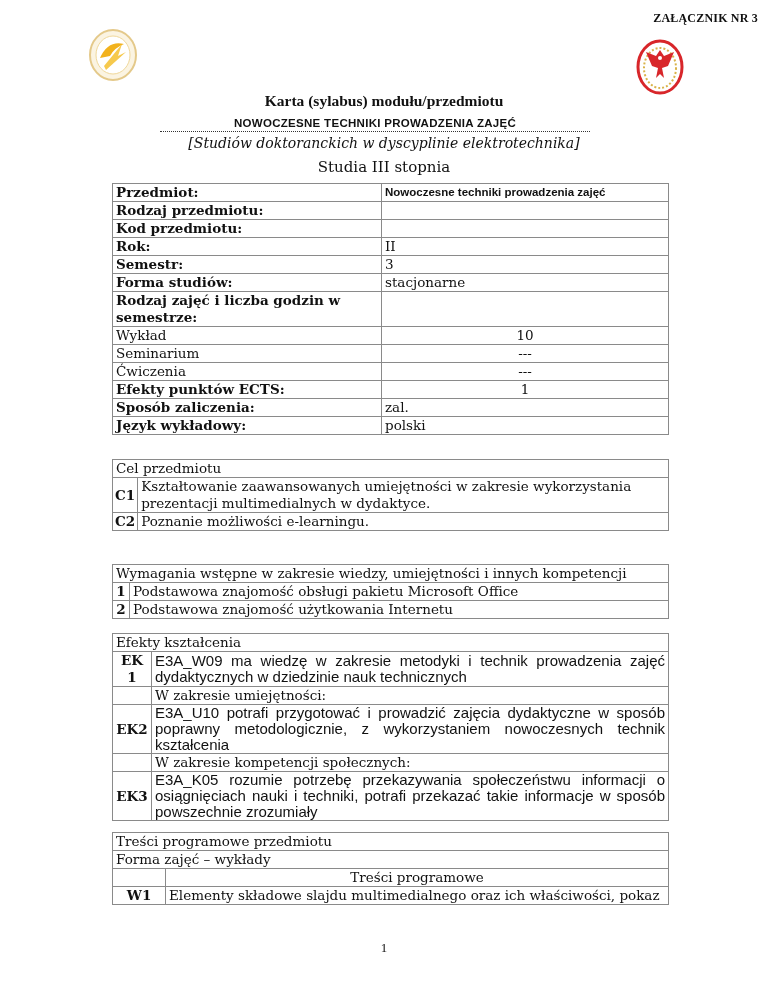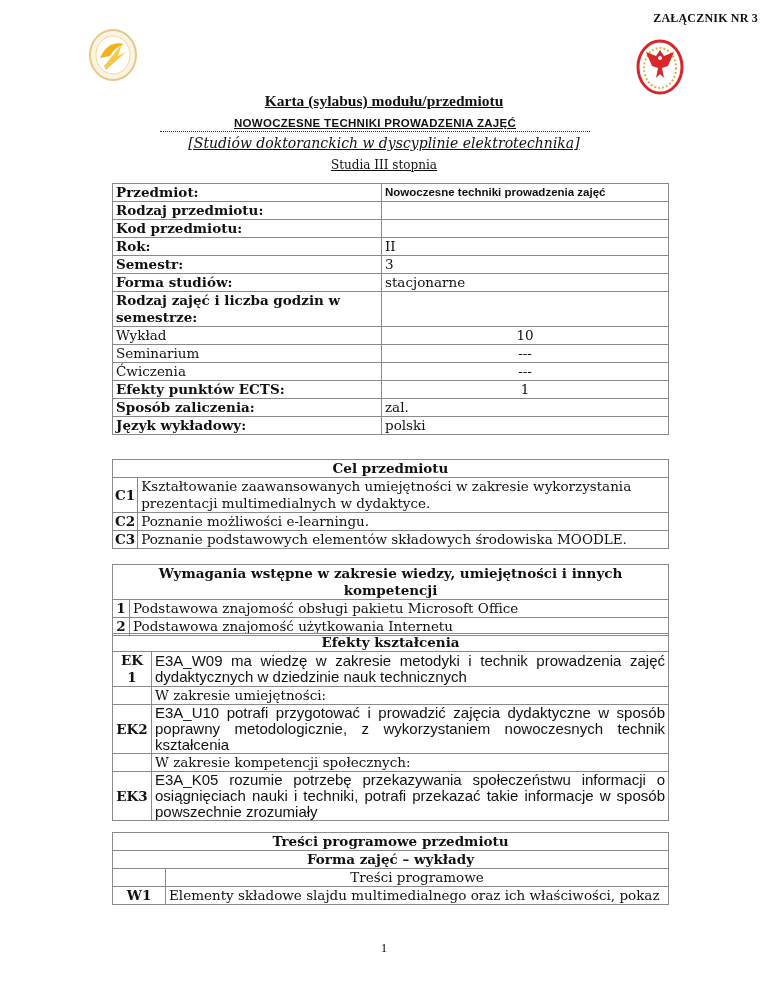--- a/index.html
+++ b/index.html
@@ -1,35 +1,35 @@
 <!DOCTYPE html>
 <html><head>
   <meta charset="utf-8">
   <style>
     html, body { margin: 0; padding: 0; background: #ffffff; }
     body { width: 768px; height: 994px; position: relative; overflow: hidden; color: #111; font-family: "DejaVu Serif", serif; }
     .annex { position: absolute; top: 11px; right: 10px; font-family: "Liberation Serif", serif; font-weight: bold; font-size: 12px; letter-spacing: 0.2px; }
     .logo { position: absolute; }
     .logo-left { left: 88px; top: 28px; width: 50px; height: 54px; }
     .logo-right { left: 636px; top: 38px; width: 48px; height: 58px; }
-    .title { position: absolute; left: 0; width: 768px; text-align: center; text-decoration: underline; }
+    .title { position: absolute; left: 0; width: 768px; text-align: center; }
     .t1 { top: 92px; font-family: "Liberation Serif", serif; font-weight: bold; font-size: 15.5px; }
     .t2 { top: 117px; left: 160px; width: 430px; font-family: "Liberation Sans", sans-serif; font-weight: bold; font-size: 11.5px; letter-spacing: 0.3px; border-bottom: 1px dotted #333; padding-bottom: 2px; }
     .t3 { top: 135px; font-family: "DejaVu Serif", serif; font-style: italic; font-size: 14px; }
-    .t4 { top: 158px; font-family: "DejaVu Serif", serif; font-size: 12px; }
+    .t4 { top: 158px; font-family: "DejaVu Serif", serif; font-size: 15px; }
 
     table { border-collapse: collapse; position: absolute; left: 112px; width: 557px; font-size: 13.5px; }
     td { border: 1.5px solid #8a8a8a; padding: 0 3px; line-height: 17px; vertical-align: middle; }
     .info { top: 183px; }
     .info td.lbl { width: 262px; font-weight: bold; }
     .info td.lbl.plain { font-weight: normal; }
     .info td.val { }
     .info td.val.sans { font-family: "Liberation Sans", sans-serif; font-weight: bold; font-size: 11.5px; }
     .info td.val.center { text-align: center; }
-    .sec-head { text-align: center; font-weight: bold; }
+    .sec-head { font-weight: normal; }
     .code { width: 18px; font-weight: bold; text-align: center; padding: 0 2px; }
     .cel { top: 459px; }
     .cel td.code { width: 16px; }
     .req { top: 564px; }
     .req td.code { width: 12px; }
     .ek { top: 633px; }
     .ek td.code { width: 34px; }
     .ek td.sans { font-family: Liberation Sans, sans-serif; font-size: 15px; line-height: 16px; text-align: justify; }
     .tresci { top: 832px; padding-left: 31px; }
     .tresci td.code { width: 48px; }
@@ -123,24 +123,20 @@
         <td colspan="2" class="sec-head">Cel przedmiotu</td>
       </tr>
   <tr>
         <td class="code">C1</td>
         <td>Kształtowanie zaawansowanych umiejętności w zakresie wykorzystania prezentacji multimedialnych w dydaktyce.</td>
       </tr>
   <tr>
         <td class="code">C2</td>
         <td>Poznanie możliwości e-learningu.</td>
       </tr>
-  <tr>
-        <td class="code">C3</td>
-        <td>Poznanie podstawowych elementów składowych środowiska MOODLE.</td>
-      </tr>
 </tbody>
   </table>
 
 <table class="req">
   <tbody>
       <tr>
         <td colspan="2" class="sec-head">Wymagania wstępne w zakresie wiedzy, umiejętności i innych kompetencji</td>
       </tr>
   <tr>
         <td class="code">1</td>

